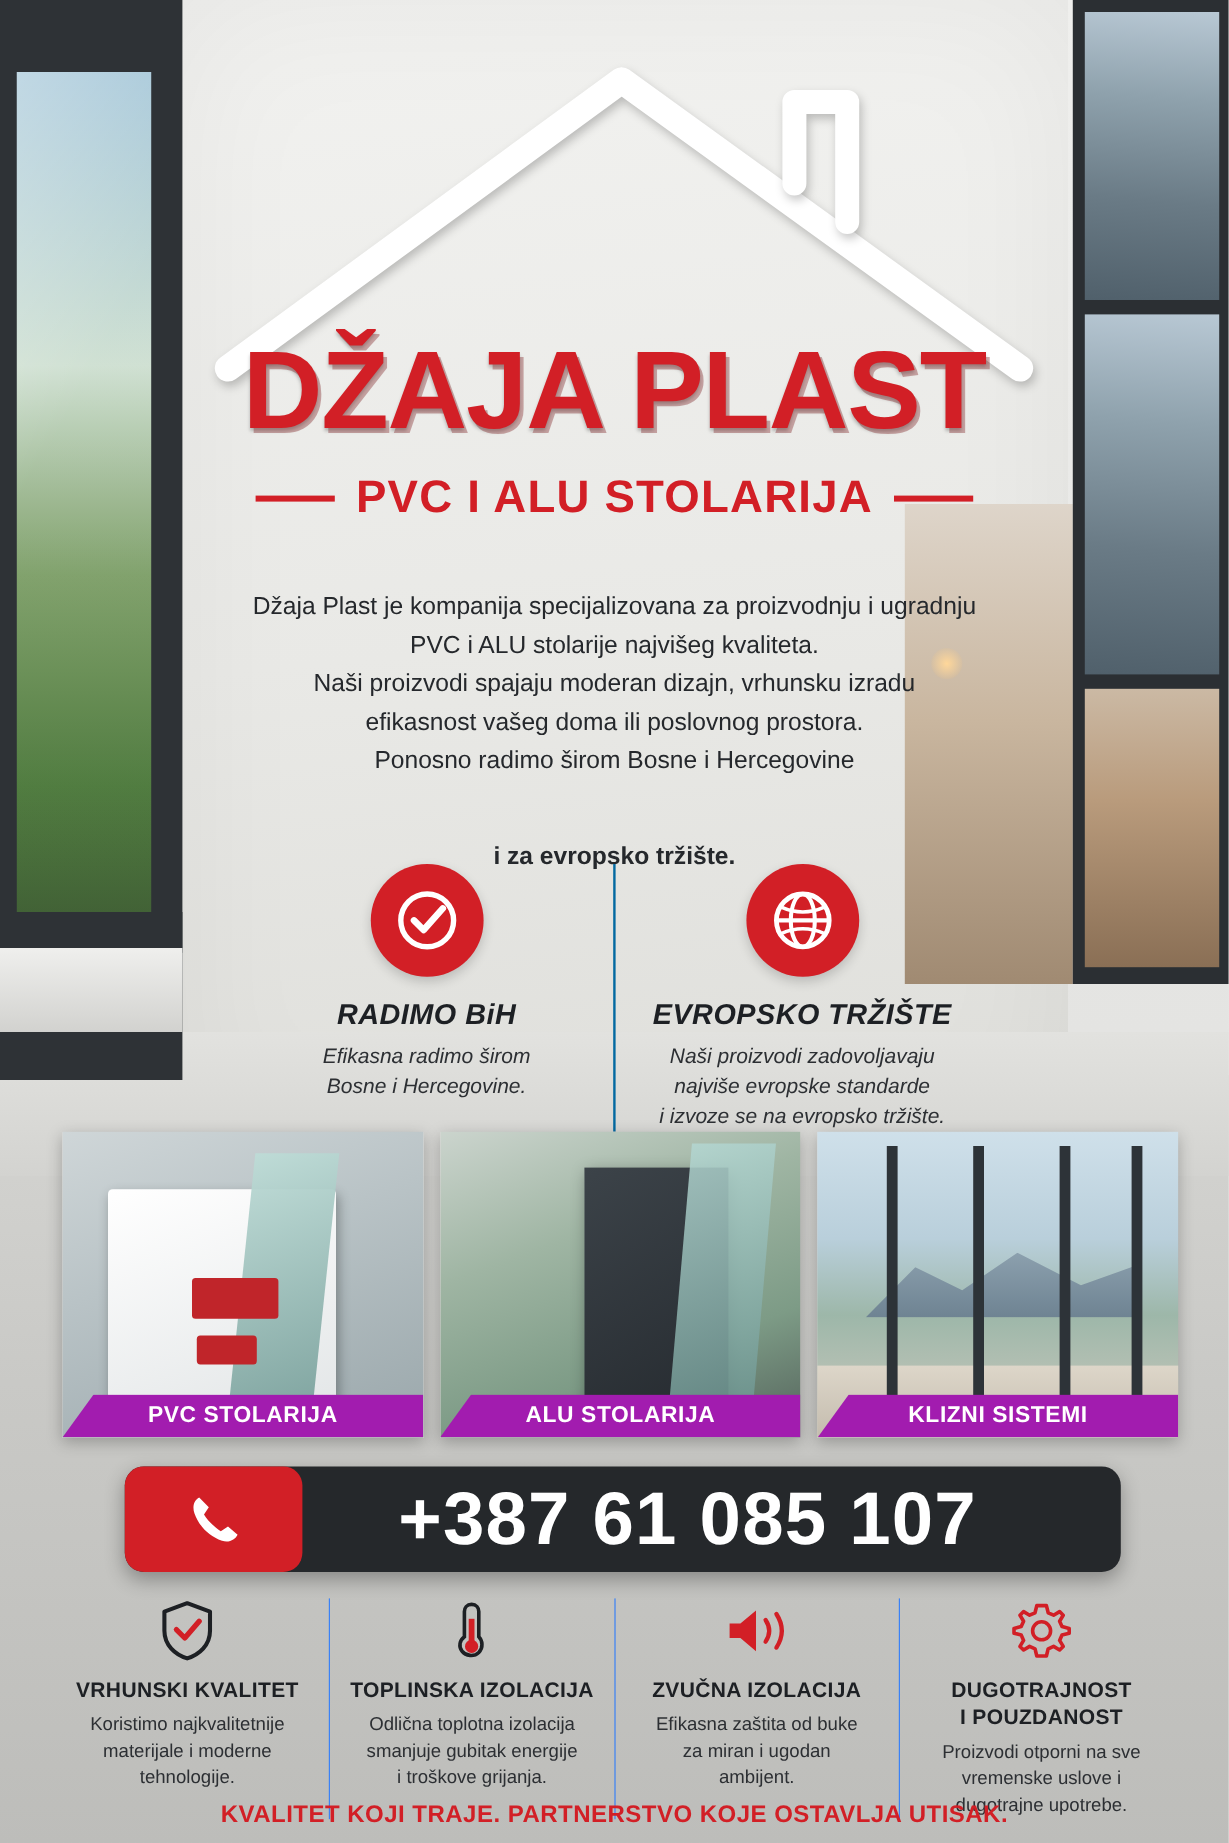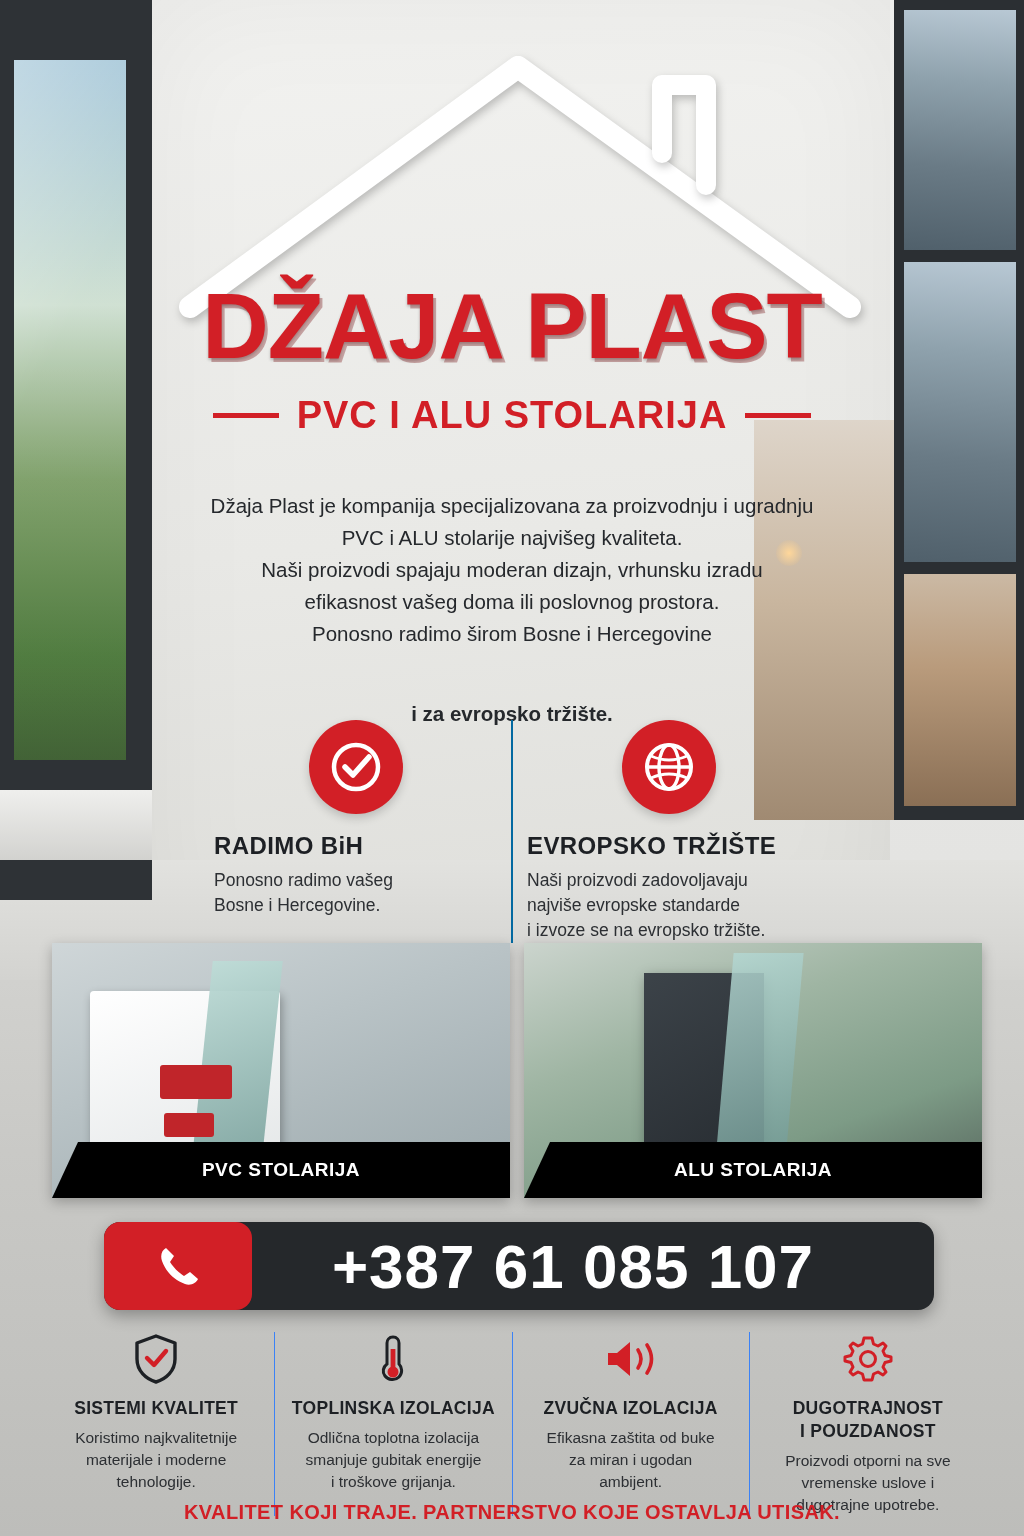--- a/index.html
+++ b/index.html
@@ -143,21 +143,23 @@
   .intro .strong { font-weight: bold; margin-top: 48px; }
 
   
   .badges {
     position: absolute;
     top: 720px; left: 200px; width: 624px;
     display: flex;
   }
   .badge {
     flex: 1;
+    text-align: center;
     padding: 0 14px;
+    font-style: italic;
   }
   .badge + .badge {
     border-left: 2px solid #0369a1;
   }
   .badge .circle {
     width: 94px; height: 94px;
     margin: 0 auto 18px auto;
     border-radius: 50%;
     background: #d21f26;
     display: flex;
@@ -240,22 +242,22 @@
     position:absolute; top:12px; width:9px; height:215px; background:#2d3338;
   }
   .c3 .floor {
     position:absolute; left:0; bottom:0; width:100%; height:60px;
     background: linear-gradient(180deg,#ddd6c9,#c4bcae);
   }
   .card .tag {
     position: absolute;
     left: 0; bottom: 0;
     width: 100%;
-    height: 56px;
-    background: #000000;
+    height: 36px;
+    background: #a21caf;
     clip-path: polygon(26px 0, 100% 0, 100% 100%, 0 100%);
     color: #fff;
     font-size: 19px;
     font-weight: bold;
     letter-spacing: 0.5px;
     display: flex;
     align-items: center;
     justify-content: center;
   }
 
@@ -386,21 +388,21 @@
   <div class="badges">
 
     <div class="badge">
       <div class="circle">
         <svg width="60" height="60" viewBox="0 0 60 60">
           <circle cx="30" cy="30" r="22" fill="none" stroke="#ffffff" stroke-width="4.5"></circle>
           <path d="M19 30 L27 38 L43 20" fill="none" stroke="#ffffff" stroke-width="5.5" stroke-linecap="round" stroke-linejoin="round"></path>
         </svg>
       </div>
       <div class="b-title">RADIMO BiH</div>
-      <div class="b-text">Ponosno radimo vašeg</div>
+      <div class="b-text">Efikasna radimo širom</div>
       <div class="b-text">Bosne i Hercegovine.</div>
     </div>
 
     <div class="badge">
       <div class="circle">
         <svg width="60" height="60" viewBox="0 0 60 60">
           <circle cx="30" cy="30" r="22" fill="none" stroke="#ffffff" stroke-width="4"></circle>
           <ellipse cx="30" cy="30" rx="10" ry="22" fill="none" stroke="#ffffff" stroke-width="3.4"></ellipse>
           <line x1="8" y1="30" x2="52" y2="30" stroke="#ffffff" stroke-width="3.4"></line>
           <path d="M12 19 Q30 27 48 19" fill="none" stroke="#ffffff" stroke-width="3"></path>
@@ -428,20 +430,31 @@
     </div>
 
     <div class="card c2">
       <div class="photo">
         <div class="aluframe"></div>
         <div class="aluglass"></div>
       </div>
       <div class="tag">ALU STOLARIJA</div>
     </div>
 
+    <div class="card c3">
+      <div class="photo">
+        <div class="mount"></div>
+        <div class="floor"></div>
+        <div class="mullion" style="left:58px;"></div>
+        <div class="mullion" style="left:130px;"></div>
+        <div class="mullion" style="left:202px;"></div>
+        <div class="mullion" style="left:262px;"></div>
+      </div>
+      <div class="tag">KLIZNI SISTEMI</div>
+    </div>
 
   </div>
 
   <div class="phonebar">
     <div class="pbtn">
       <svg width="56" height="56" viewBox="0 0 56 56">
         <path d="M16 10 C12 12 10 17 12 23 C16 34 24 42 35 46 C41 48 46 45 48 41 L40 34 L34 38 C29 35 23 29 20 24 L24 18 Z" fill="#ffffff"></path>
       </svg>
     </div>
     <div class="pnum">+387 61 085 107</div>
@@ -449,21 +462,21 @@
 
   <div class="features">
 
     <div class="feature">
       <div class="ficon">
         <svg width="46" height="52" viewBox="0 0 46 52">
           <path d="M23 3 L42 10 V26 C42 38 33 46 23 49 C13 46 4 38 4 26 V10 Z" fill="none" stroke="#1d2024" stroke-width="3.4" stroke-linejoin="round"></path>
           <path d="M14 25 L21 32 L33 18" fill="none" stroke="#d21f26" stroke-width="4.4" stroke-linecap="round" stroke-linejoin="round"></path>
         </svg>
       </div>
-      <div class="f-title">SISTEMI KVALITET</div>
+      <div class="f-title">VRHUNSKI KVALITET</div>
       <div class="f-text">Koristimo najkvalitetnije</div>
       <div class="f-text">materijale i moderne</div>
       <div class="f-text">tehnologije.</div>
     </div>
 
     <div class="feature">
       <div class="ficon">
         <svg width="34" height="52" viewBox="0 0 34 52">
           <path d="M17 4 C13 4 11 7 11 10 V31 C7 34 6 39 9 43 C12 47 19 48 23 44 C27 40 26 34 23 31 V10 C23 7 21 4 17 4 Z" fill="none" stroke="#1d2024" stroke-width="3"></path>
           <circle cx="17" cy="39" r="5.5" fill="#d21f26"></circle>

